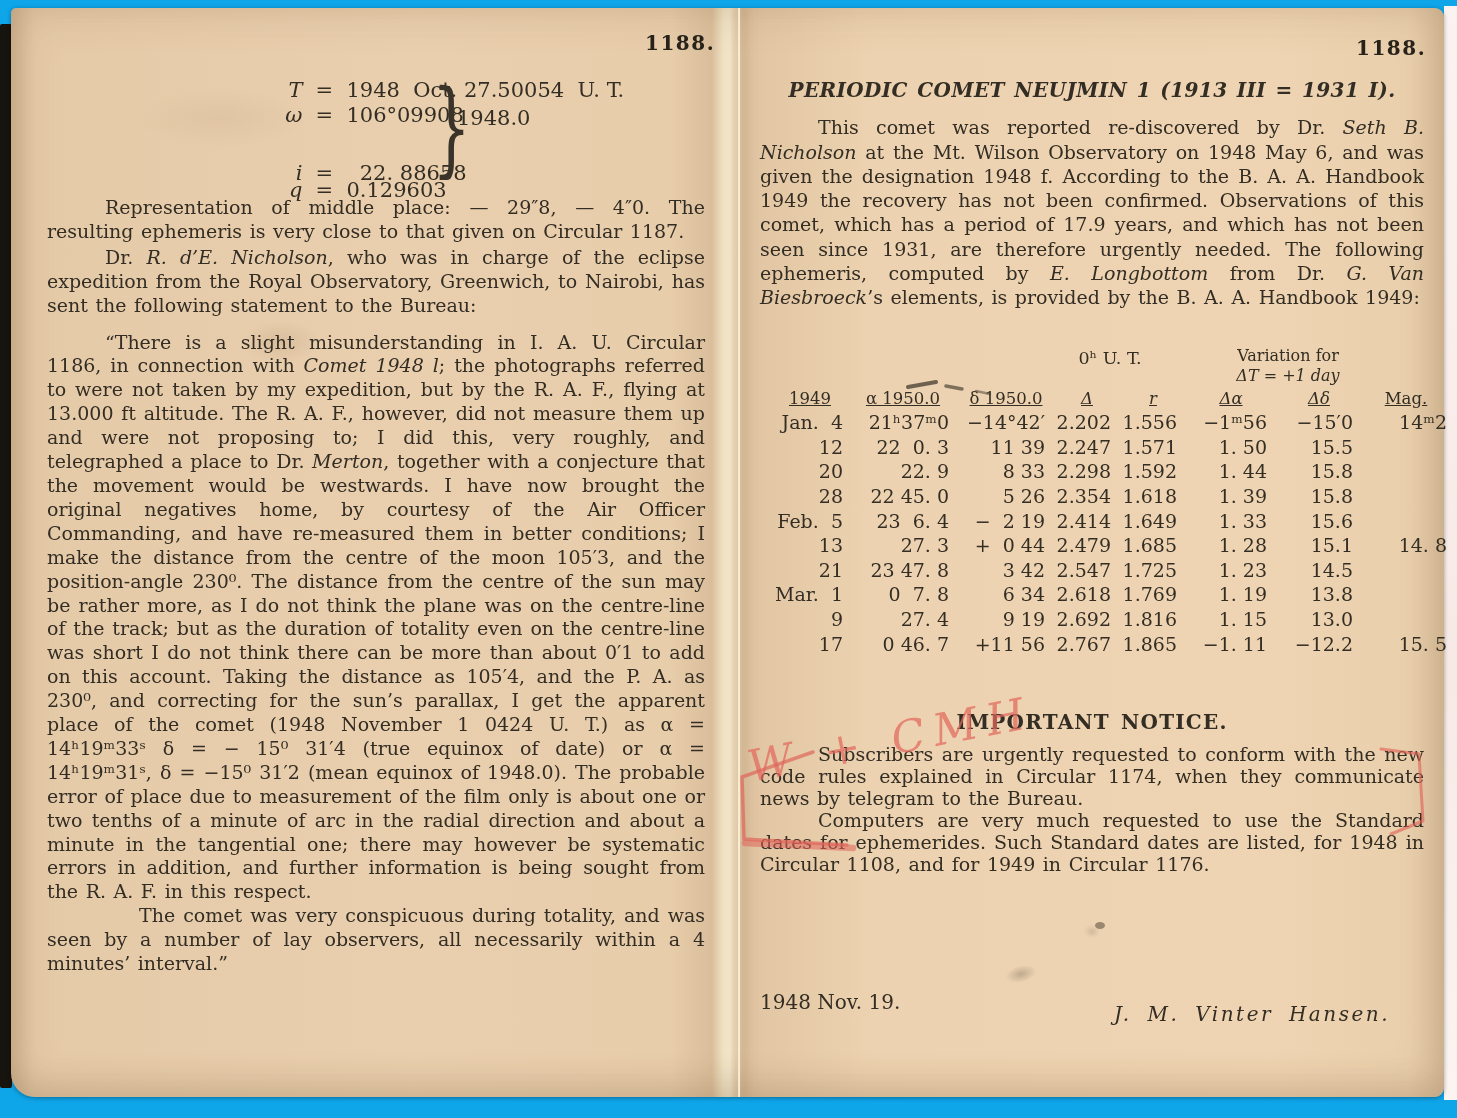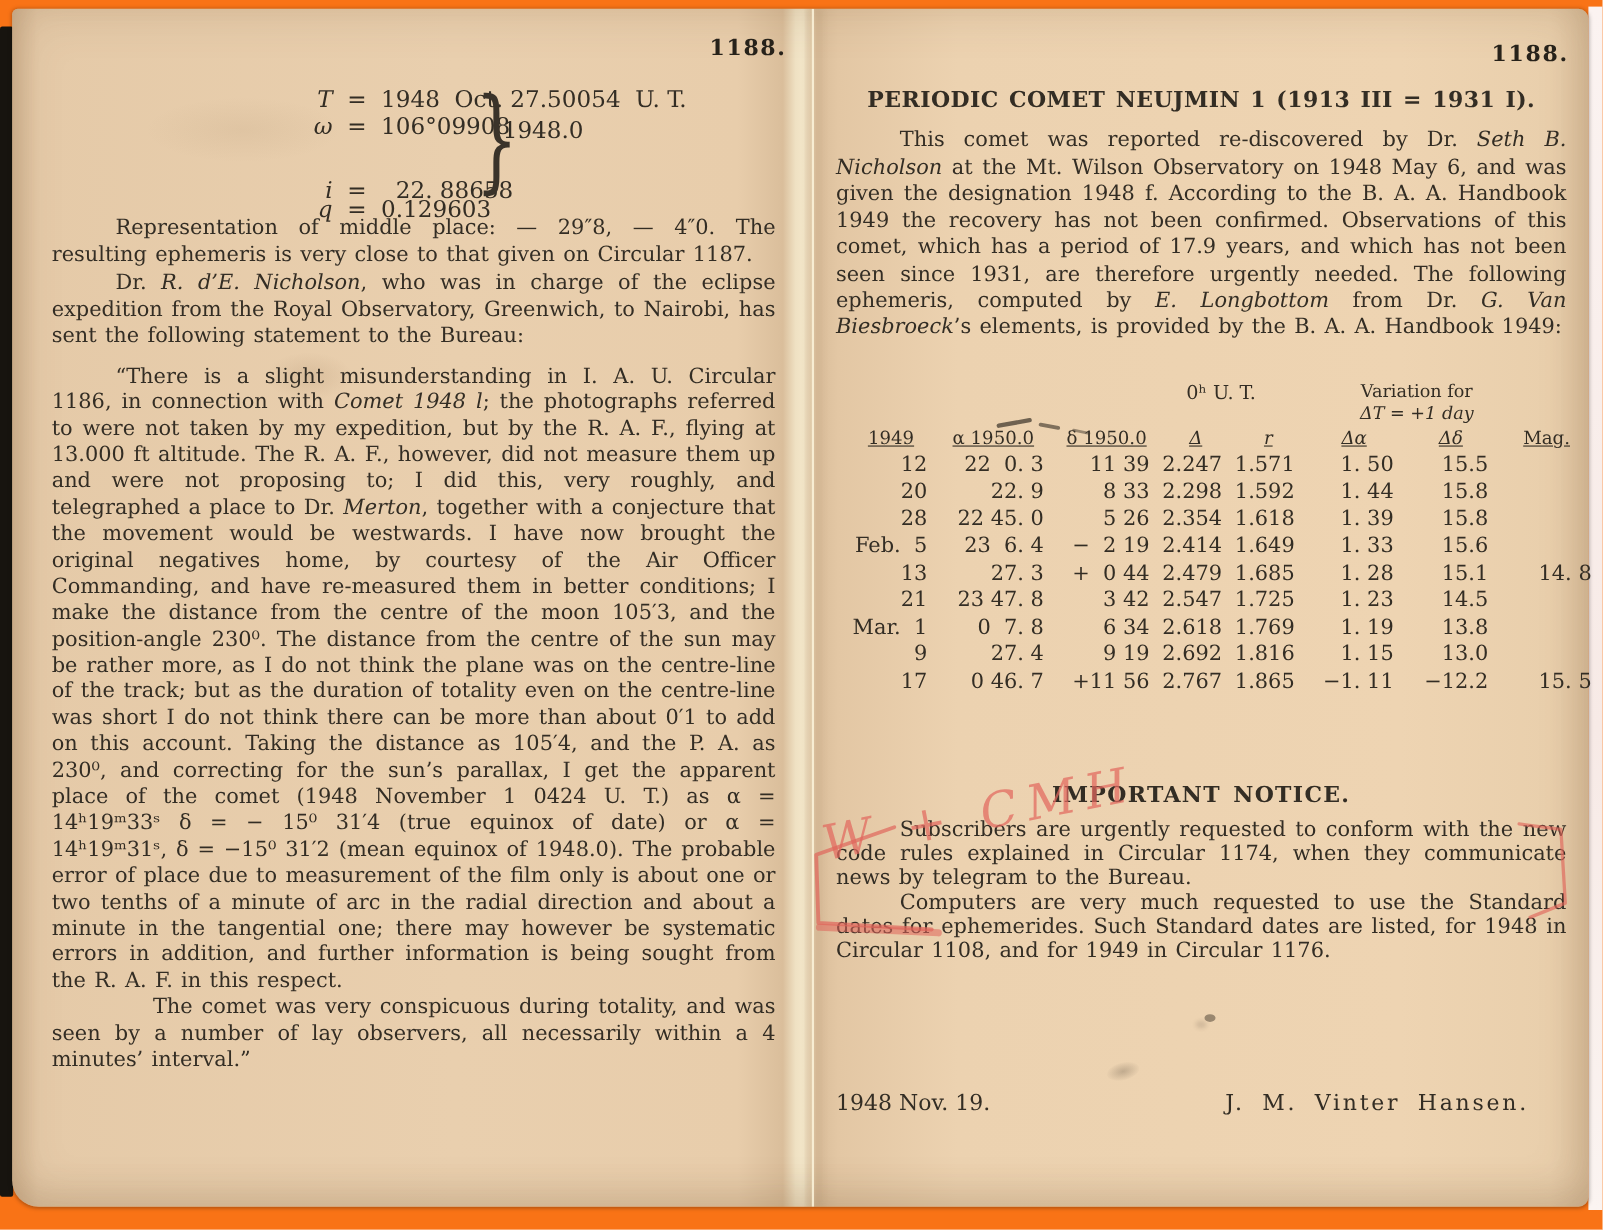--- a/index.html
+++ b/index.html
@@ -1,19 +1,19 @@
 <!DOCTYPE html>
 <html><head>
 <meta charset="utf-8">
 <style>
   * { margin:0; padding:0; box-sizing:border-box; }
   html,body { background:#ffffff; }
   #canvas {
     position:relative; width:1457px; height:1118px;
-    background:#f97316; overflow:hidden;
+    background:#0ea5e9; overflow:hidden;
     font-family:"DejaVu Serif", serif;
     color:#332d24;
     padding-left:24px;
   }
   
   .scan-edge-left {
     position:absolute; left:0; top:24px; width:12px; height:1064px;
     background:#17140f; border-radius:2px; z-index:0;
   }
   
@@ -47,21 +47,21 @@
   
   .elements { position:relative; height:132px; margin-bottom:9px; font-size:21px; }
   .el-row { position:absolute; left:150px; white-space:pre; }
   .el-sym { display:inline-block; width:52px; text-align:right; font-style:italic; }
   .el-sym.upright { font-style:normal; }
   .el-eq { display:inline-block; width:44px; text-align:center; }
   .el-brace { position:absolute; left:372px; top:22px; font-size:102px; line-height:102px;
               transform:scaleX(.6); color:#3a332a; font-weight:normal; }
   .el-epoch { position:absolute; left:410px; top:52px; font-size:21px; }
   
-  .title { text-align:center; font-weight:bold; font-size:20px;
+  .title { text-align:center; font-style:italic; font-weight:bold; font-size:20px;
            letter-spacing:.4px; margin:20px 0 13px 0; word-spacing:2px; }
   
   #table-wrap { position:absolute; left:773px; top:346px; width:680px; z-index:3; }
   .grp-hdr { position:absolute; text-align:center; font-size:17.5px; }
   #ut-hdr { left:272px; top:2px; width:130px; }
   #var-hdr { left:420px; top:0; width:190px; font-size:16px; line-height:20px; }
   table.eph { border-collapse:collapse; table-layout:fixed; margin-top:40px; font-size:19px; }
   table.eph th { font-size:16.5px; font-weight:normal; text-align:center; height:24px;
                  white-space:pre; vertical-align:bottom; padding:0 2px 2px 0;text-decoration:underline; }
   table.eph th.hdr-it { font-style:italic; }
@@ -70,21 +70,21 @@
   table.eph td.c0 { padding-right:6px; }
   table.eph td.c7 { padding-right:4px; }
   
   #notice { left:760px; top:710px; width:664px; }
   .notice-hdr { text-align:center; font-weight:bold; font-size:20px; letter-spacing:1.2px;
                 margin-bottom:9px; word-spacing:3px; }
   #notice p { text-indent:58px; font-size:19px; word-spacing:1.5px; }
   
   #footer { position:absolute; left:760px; top:990px; width:664px; z-index:3; font-size:20px; }
   #footer .date { }
-  #footer .sig { position:absolute; right:34px; top:0; 
+  #footer .sig { position:absolute; right:34px; top:12px; font-style:italic;
                  letter-spacing:2.5px; word-spacing:7px; }
   
   svg.overlay { position:absolute; z-index:4; pointer-events:none; }
   .stain { position:absolute; z-index:2; pointer-events:none; }
   #stain-a { left:230px; top:312px; width:80px; height:44px;
              background:radial-gradient(ellipse, rgba(112,76,42,.12), rgba(112,76,42,0) 70%); }
   #stain-b { left:1006px; top:966px; width:30px; height:16px; border-radius:50%;
              background:radial-gradient(ellipse, rgba(60,50,38,.25), rgba(60,50,38,0) 75%); transform:rotate(-14deg); }
   #stain-c { left:1095px; top:922px; width:10px; height:7px; border-radius:50%;
              background:rgba(52,42,32,.45); box-shadow:-8px 6px 4px rgba(52,42,32,.15); }
@@ -162,20 +162,30 @@
             <th>δ 1950.0</th>
             <th class="hdr-it">Δ</th>
             <th class="hdr-it">r</th>
             <th class="hdr-it">Δα</th>
             <th class="hdr-it">Δδ</th>
             <th>Mag.</th>
           </tr>
         </thead>
       <tbody>
           <tr>
+            <td class="c0">Jan.  4</td>
+            <td class="c1">21ʰ37ᵐ0</td>
+            <td class="c2">−14°42′</td>
+            <td class="c3">2.202</td>
+            <td class="c4">1.556</td>
+            <td class="c5">−1ᵐ56</td>
+            <td class="c6">−15′0</td>
+            <td class="c7">14ᵐ2</td>
+          </tr>
+          <tr>
             <td class="c0">12</td>
             <td class="c1">22  0. 3</td>
             <td class="c2">11 39</td>
             <td class="c3">2.247</td>
             <td class="c4">1.571</td>
             <td class="c5">1. 50</td>
             <td class="c6">15.5</td>
             <td class="c7"></td>
           </tr>
           <tr>

